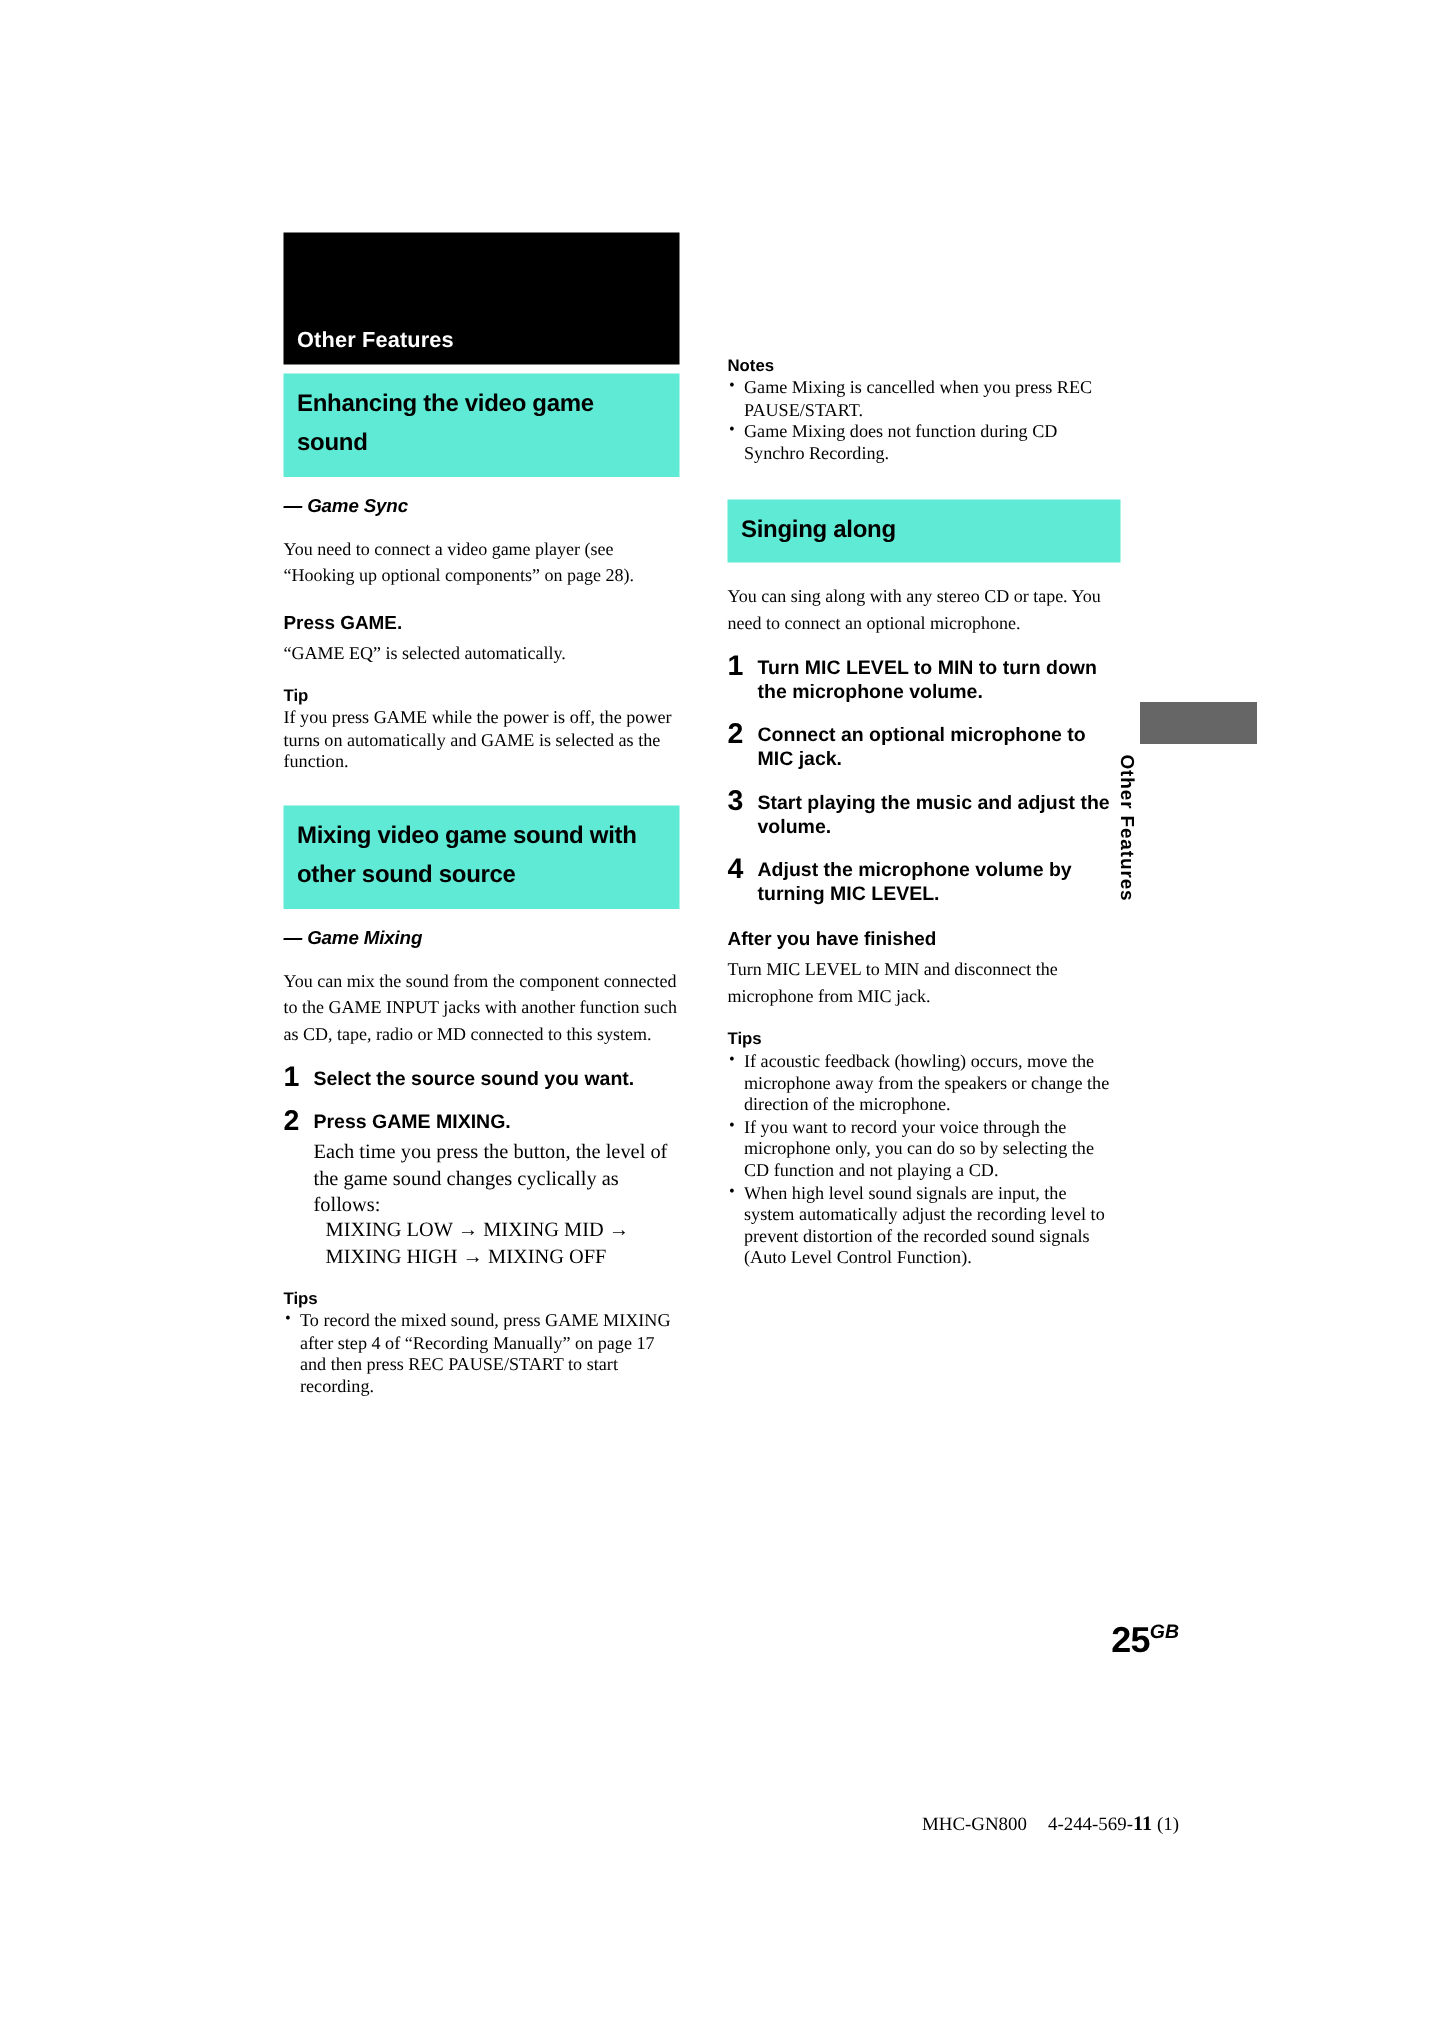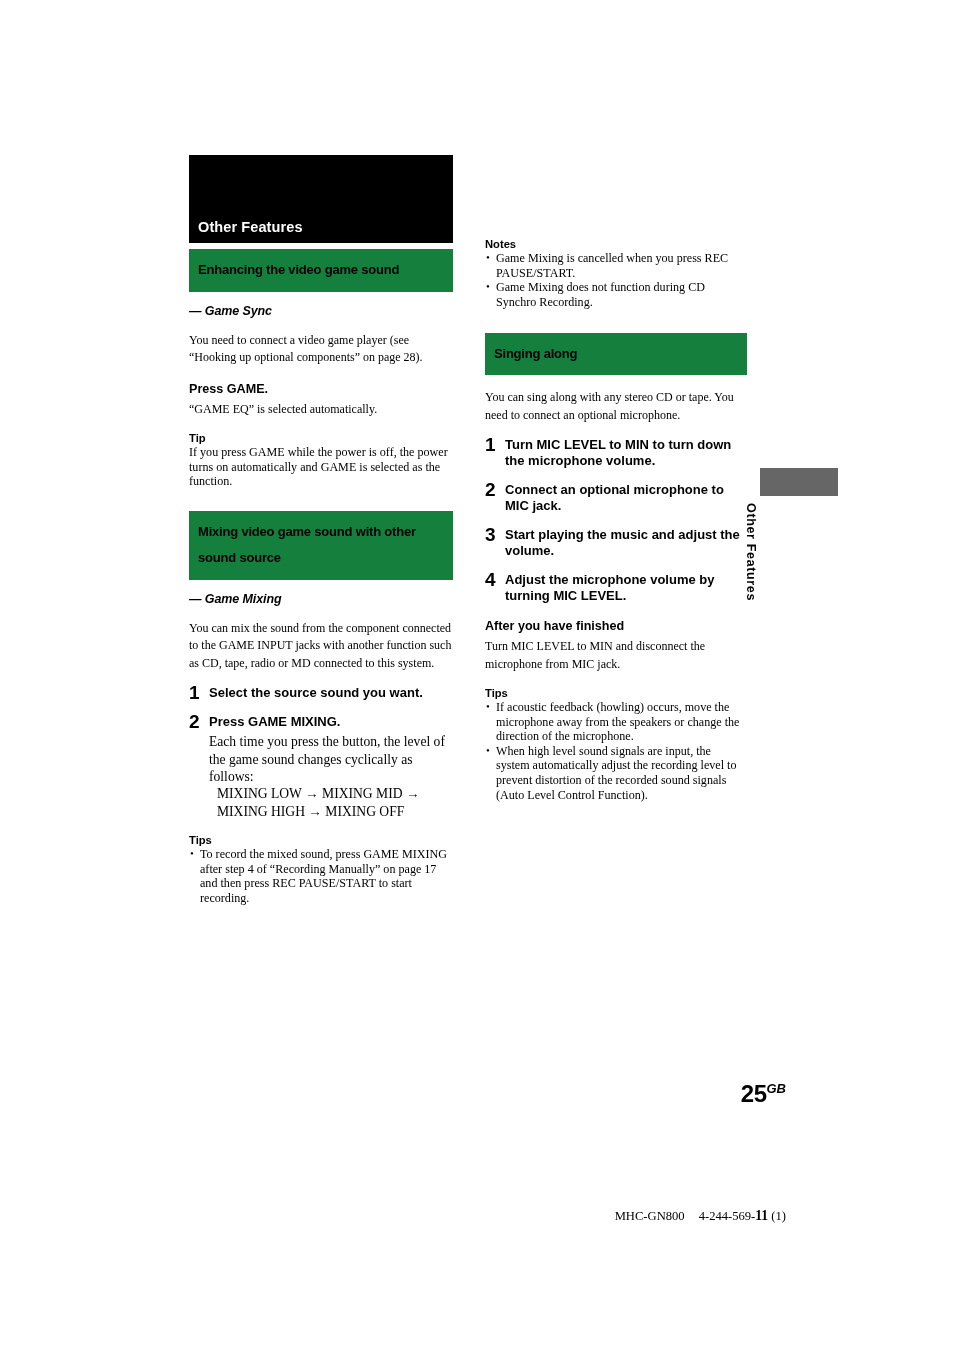--- a/index.html
+++ b/index.html
@@ -51,24 +51,24 @@
     bottom: 8px;
     color: #ffffff;
     font-family: "Liberation Sans", sans-serif;
     font-weight: bold;
     font-size: 14.5px;
     letter-spacing: 0.1px;
   }
 
   
   .section-head {
-    background: #15803d;
-    font-family: "Liberation Sans", sans-serif;
-    font-weight: bold;
-    font-size: 13px;
+    background: #5eead4;
+    font-family: "Liberation Sans", sans-serif;
+    font-weight: bold;
+    font-size: 16px;
     line-height: 26px;
     padding: 8px 9px 9px 9px;
     letter-spacing: -0.2px;
   }
   .section-head.single {
     padding-bottom: 8px;
   }
 
   
   .sub-head {
@@ -330,20 +330,21 @@
       <span class="num">4</span>
       <span class="step-title">Adjust the microphone volume by turning MIC LEVEL.</span>
     </div>
 
     <div class="bold-head">After you have finished</div>
     <p class="body tight">Turn MIC LEVEL to MIN and disconnect the microphone from MIC jack.</p>
 
     <div class="note-head">Tips</div>
     <ul class="bullets">
       <li>If acoustic feedback (howling) occurs, move the microphone away from the speakers or change the direction of the microphone.</li>
+      <li>If you want to record your voice through the microphone only, you can do so by selecting the CD function and not playing a CD.</li>
       <li>When high level sound signals are input, the system automatically adjust the recording level to prevent distortion of the recorded sound signals (Auto Level Control Function).</li>
     </ul>
 
   </div>
 
   <div class="thumb-tab"></div>
   <div class="thumb-label">Other Features</div>
 
   <div class="page-number"><span>25</span><span class="gb">GB</span></div>
 

